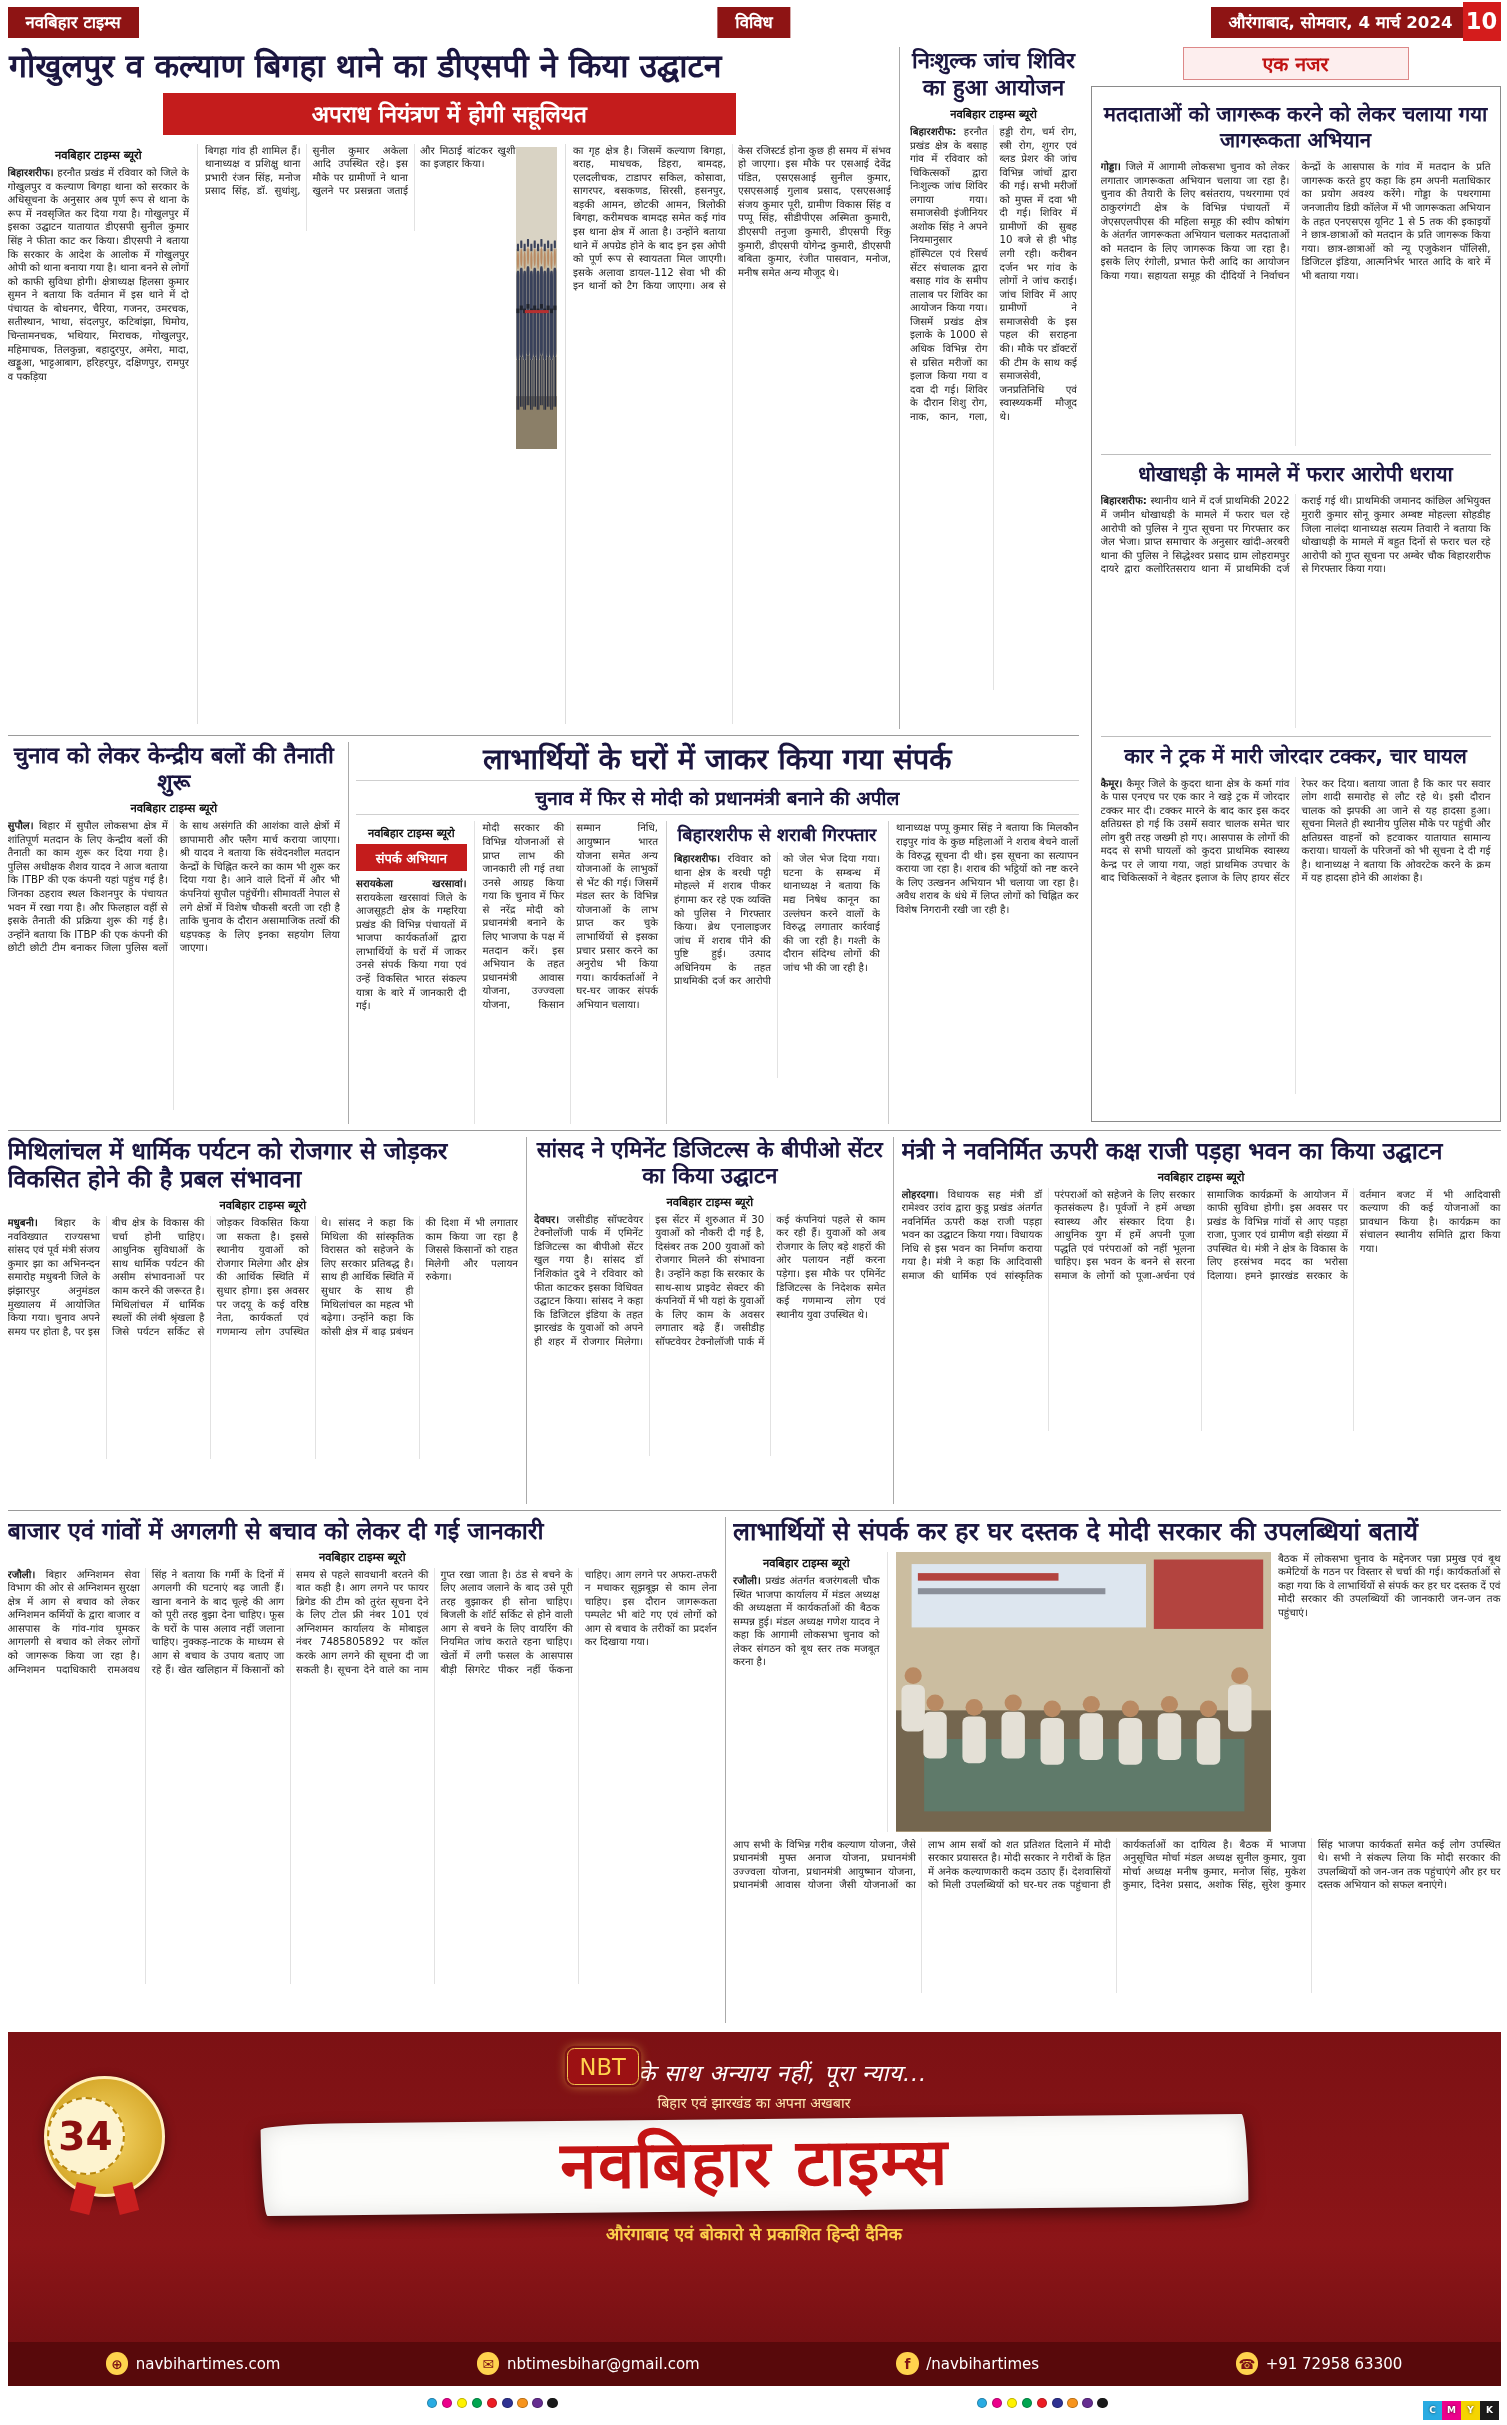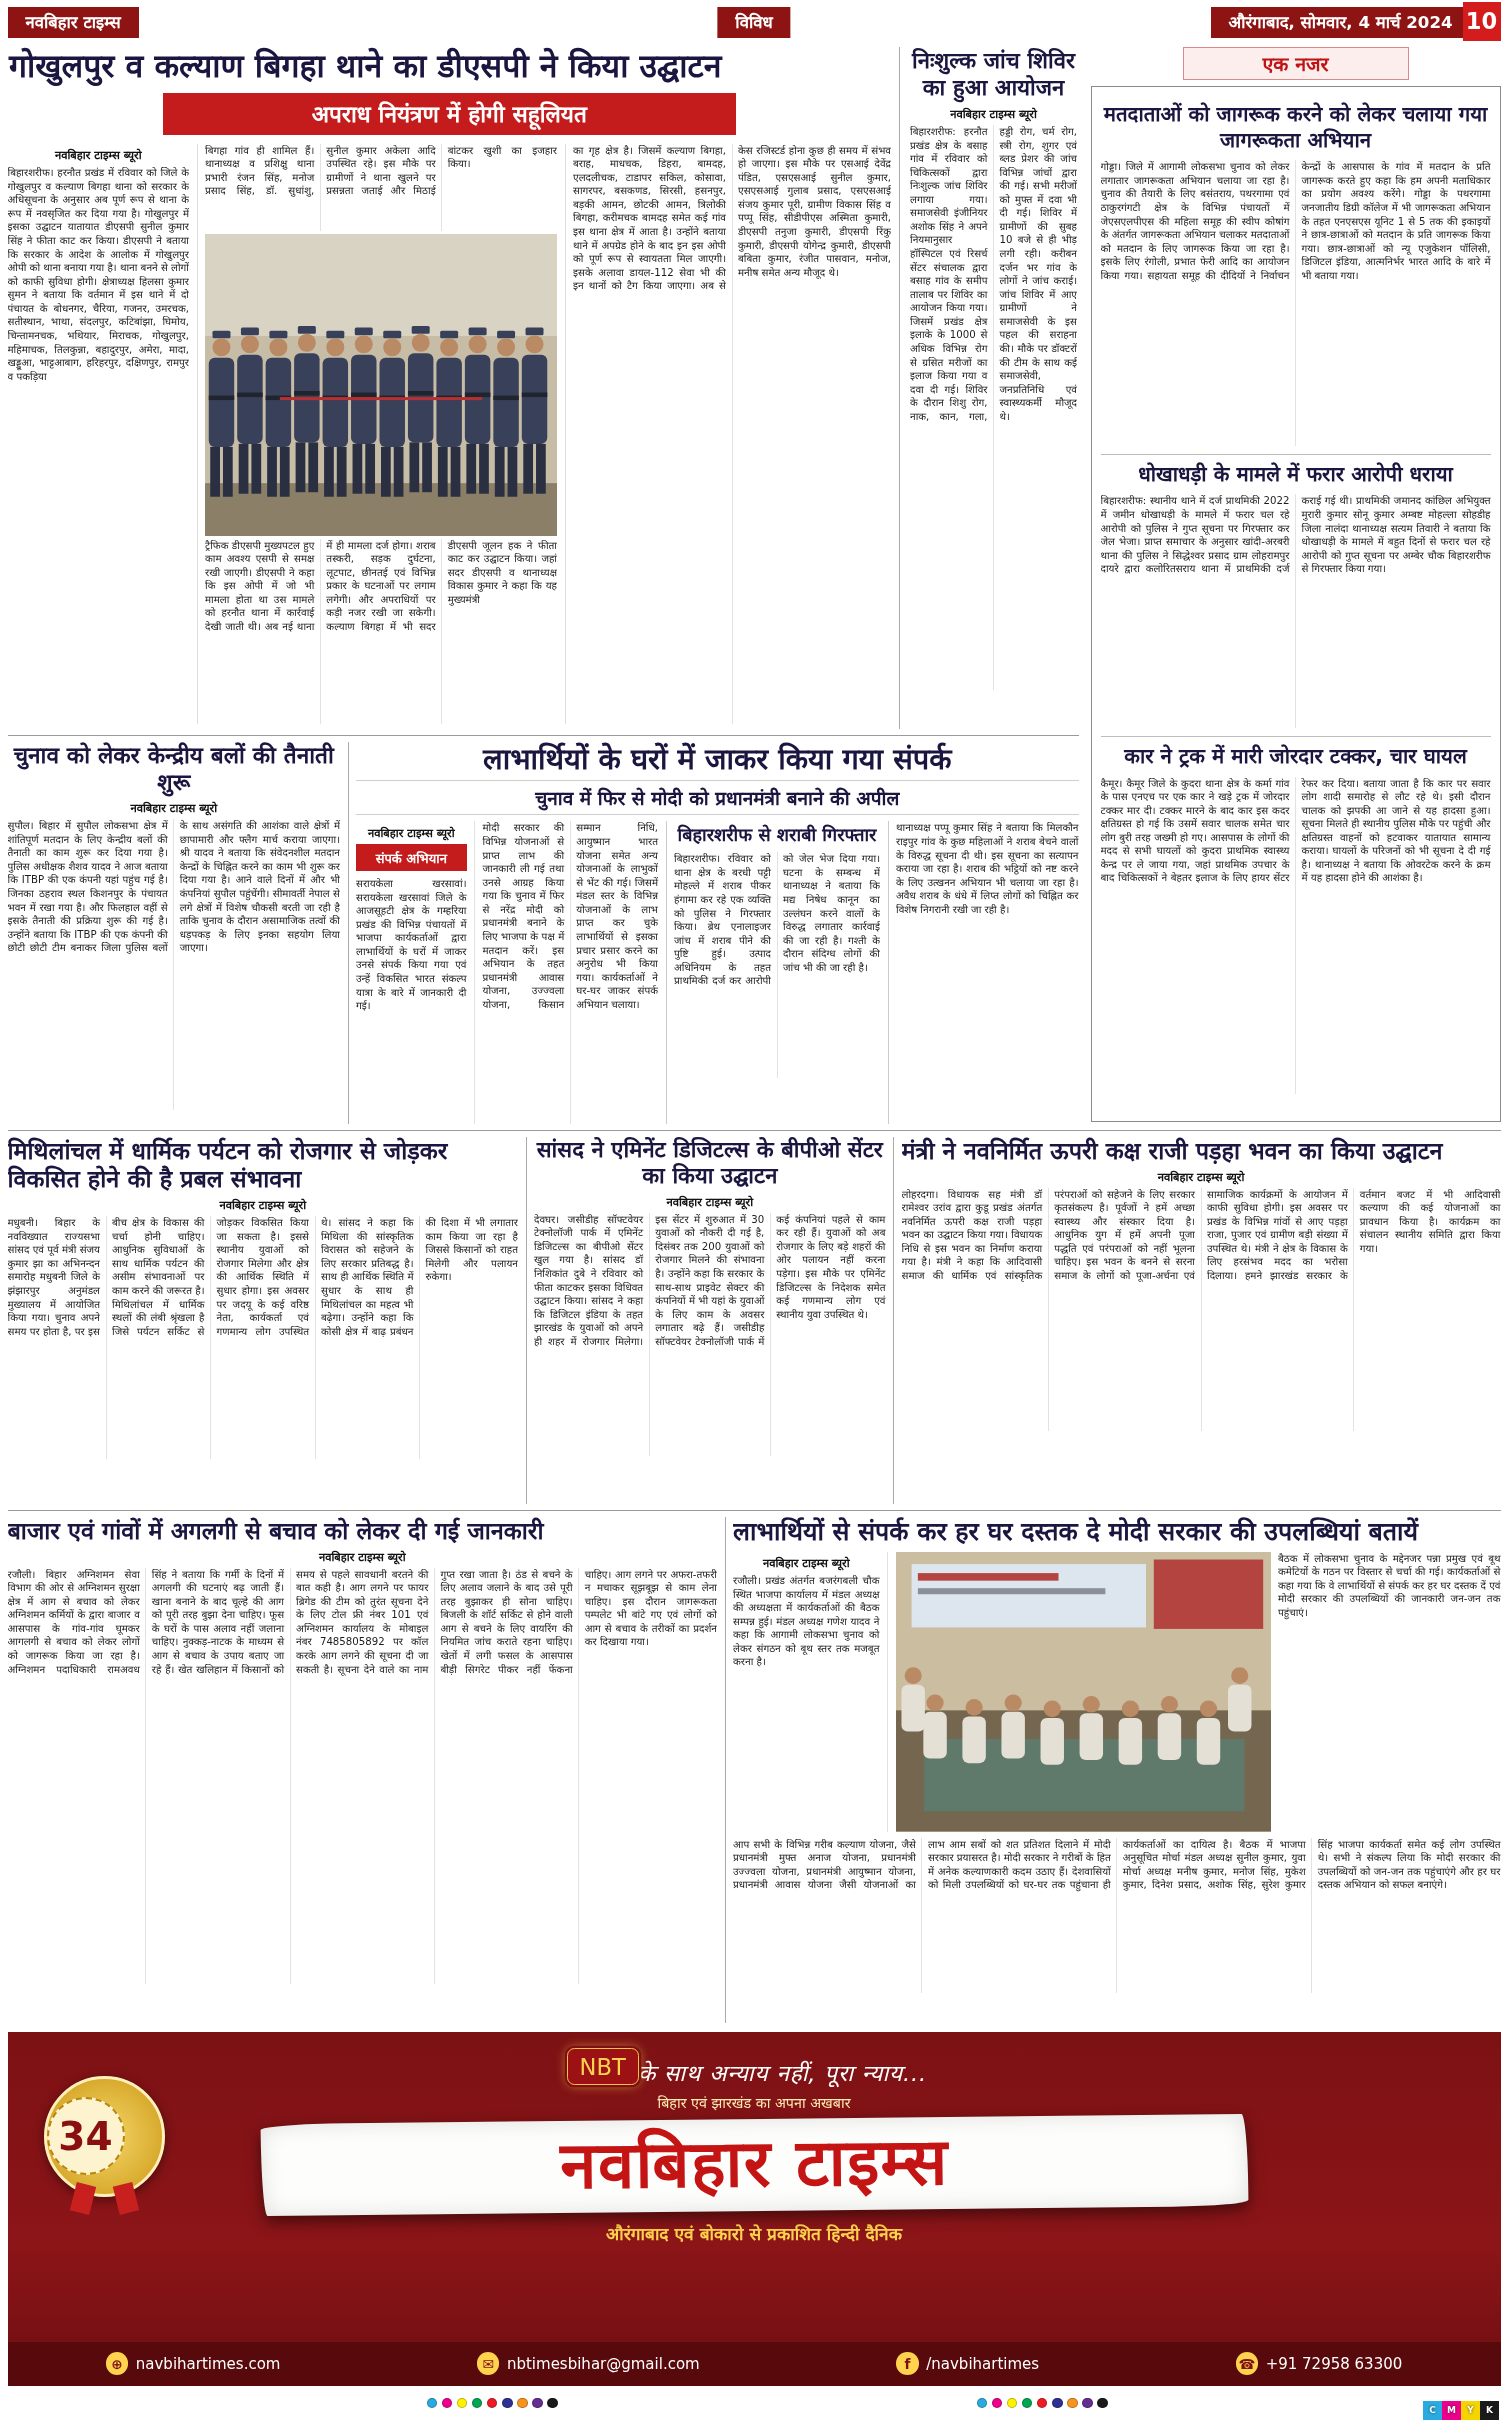--- a/index.html
+++ b/index.html
@@ -10,21 +10,21 @@
 .masthead{position:relative;display:flex;align-items:center;height:33px;margin-bottom:7.5px}
 .m-box{background:#8e1414;color:#fff;font-weight:bold;padding:6px 18px;font-size:16.6px;line-height:1.2}
 .m-center{position:absolute;left:50%;transform:translateX(-50%)}
 .m-right{margin-left:auto;margin-right:30px}
 .m-page{position:absolute;right:0;top:-4.5px;width:38px;height:39px;background:#d41c1c;color:#fff;font-size:22.6px;font-weight:bold;display:flex;align-items:center;justify-content:center}
 
 .hd{color:#1b1640;font-weight:bold;line-height:1.22}
 .center{text-align:center}
 .byline{font-weight:bold;text-align:center;font-size:11.3px;margin:3.8px 0;color:#111}
 .body-text{font-size:10.2px;line-height:1.33;text-align:justify;overflow:hidden;color:#1d1d1d}
-.dl{font-weight:normal}
+.dl{font-weight:bold}
 .cols{column-gap:12px;column-rule:0.8px solid #e2e2e2}
 .cols-2{column-count:2}.cols-3{column-count:3}.cols-4{column-count:4}.cols-5{column-count:5}
 .main{position:relative}
 
 .rail{position:absolute;top:0;right:0;width:410px}
 .rail-label{width:226px;margin:0 auto 6px;background:#fdeeee;border:0.8px solid #d88;color:#c01414;font-size:19.6px;font-weight:bold;text-align:center;padding:2.3px 0}
 .rail-box{border:0.8px solid #8a8a8a;padding:7.5px 9px;height:1036px;overflow:hidden}
 .rail-item{padding:3px 0 7.5px;border-bottom:0.8px solid #bdbdbd}
 .rail-item:last-child{border-bottom:none}
 .rail-item h3{font-size:20.4px;color:#1b1640;text-align:center;line-height:1.28;margin:3px 0 7.5px;font-weight:bold}
@@ -36,21 +36,21 @@
 .blk{overflow:hidden}
 .sep-r{border-right:0.8px solid #aaa;padding-right:7.5px;margin-right:7.5px}
 
 .row1{height:682px;overflow:hidden}
 .lead{width:892px}
 .lead .h1{font-size:32px;margin:0 1.5px 7.5px}
 .red-banner{background:#c41c1c;color:#fff;font-size:22.6px;font-weight:bold;text-align:center;width:573px;margin:0 auto 9px;padding:5.3px 0}
 .lead-content{display:flex;height:580px}
 .lead-c1{width:190px;border-right:0.8px solid #ddd;padding-right:7.5px}
 .lead-c1 .body-text{height:550px}
-.lead-cmid{width:368px;display:flex;flex-direction:column;padding:0 7.5px;border-right:0.8px solid #ddd}
+.lead-cmid{width:368px;display:flex;padding:0 7.5px;border-right:0.8px solid #ddd}
 .photo{background:#b9ae96;margin:3px 0;overflow:hidden}
 .lead-cright{flex:1;padding-left:7.5px}
 .camp{flex:1;padding:0 1.5px 0 3px}
 .camp h2{font-size:22px;margin:1.5px 0 4.5px}
 .camp .body-text{height:565px}
 
 .row2{height:389px;overflow:hidden}
 .central{width:341px}
 .central h2{font-size:22.6px;margin-bottom:1.5px}
 .central .body-text{height:291px}

